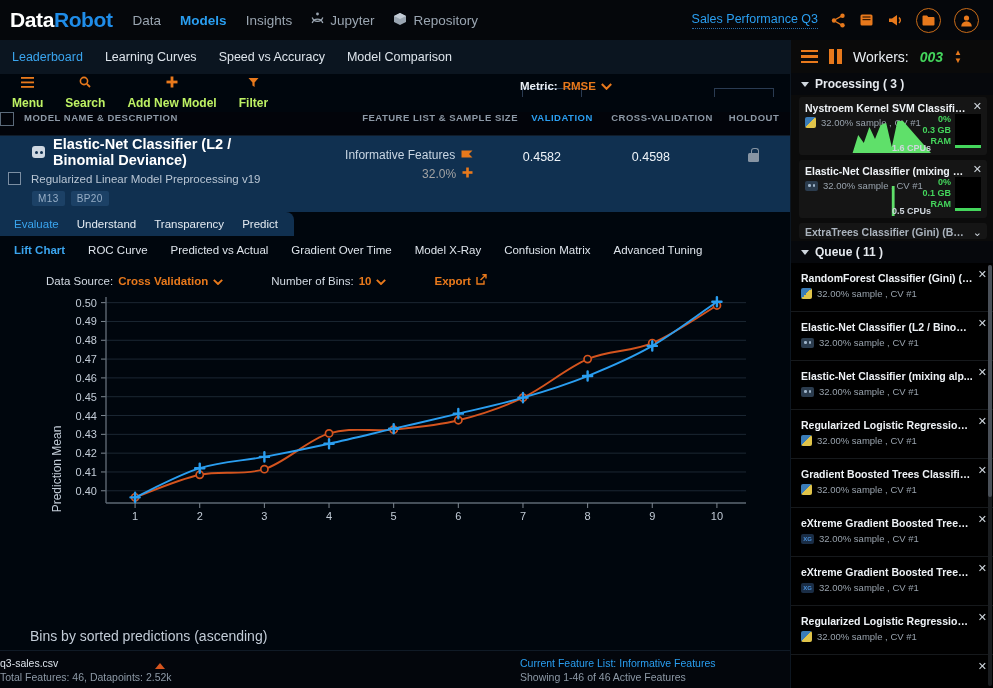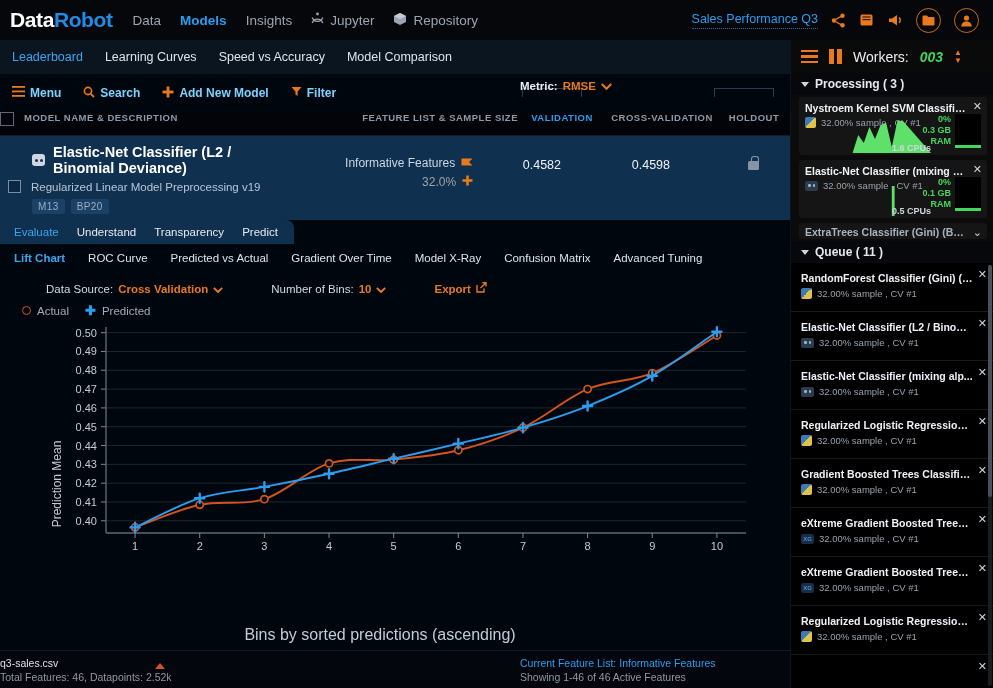--- a/index.html
+++ b/index.html
@@ -46,22 +46,22 @@
 
   
   .navtabs { height: 34px; display: flex; align-items: center; gap: 22px; padding: 0 12px;
              background: #0b1520; flex: 0 0 34px; }
   .navtabs span { font-size: 12.5px; color: #dde4eb; white-space: nowrap; }
   .navtabs span.active { color: #3aa5ef; }
 
   
   .toolbar { height: 38px; display: flex; align-items: center; gap: 22px; padding: 0 12px;
              background: #00060d; flex: 0 0 38px; position: relative; }
-  .tb { display: flex; align-items: center; gap: 5px; color: #7dd3fc; font-size: 12px;
-        font-weight: bold; white-space: nowrap; }
+  .tb { display: flex; align-items: center; gap: 5px; color: #bef264; font-size: 12px;
+        font-weight: bold; white-space: nowrap; flex-direction: column; }
   .metricbox { position: absolute; left: 520px; top: 6px; display: flex; align-items: center;
                gap: 5px; font-size: 11.5px; }
   .metricbox .lbl { color: #e8eef4; font-weight: bold; }
   .metricbox .val { color: #e8791c; font-weight: bold; }
   .brk { position:absolute; top: 14px; height: 9px; border: 1px solid #2a3b52;
          border-bottom: none; }
   .brk.l { left: 522px; width: 60px; }
   .brk.r { left: 714px; width: 60px; }
 
   
@@ -70,21 +70,21 @@
            color: #8d99a6; font-weight: bold; border-bottom: 1px solid #101c2a; }
   .thead .cb { width: 14px; height: 14px; border: 1.4px solid #5b6a7a; margin-right: 10px;
                flex: 0 0 14px; }
   .th-name { flex: 1 1 auto; }
   .th-feat { width: 190px; text-align: right; }
   .th-val { width: 88px; text-align: center; color: #2a9ef0; }
   .th-cv { width: 112px; text-align: center; }
   .th-ho { width: 72px; text-align: center; }
 
   
-  .modelrow { background: #103050; padding: 8px 8px 6px 8px; flex: 0 0 auto;
+  .modelrow { background: #103050; padding: 0 8px 6px 8px; flex: 0 0 auto;
               display: flex; align-items: flex-start; gap: 30px; }
   .mr-left { display: flex; flex-direction: column; flex: 1 1 auto; }
   .mr-title { display: flex; align-items: center; gap: 8px; padding-left: 24px; }
   .robo { width: 17px; height: 12px; background: #cfd8e2; border-radius: 3px;
           display:flex; align-items:center; justify-content:center; gap:2px; }
   .robo i { width: 3px; height: 3px; background: #103050; border-radius: 50%; display:block; }
   .mr-title .t { font-size: 14.5px; font-weight: bold; color: #ffffff; }
   .mr-sub { display: flex; align-items: center; gap: 10px; margin-top: 4px; }
   .mr-cb { width: 13px; height: 13px; border: 1.4px solid #7b8ea3; flex: 0 0 13px; background:#0c2744;}
   .mr-sub .s { font-size: 11.5px; color: #b9c6d4; }
@@ -124,22 +124,22 @@
   .ctrl b { color: #e8791c; font-weight: bold; }
   .ctrl .cv { color: #e8791c; font-weight: bold; }
   .legend { display: flex; align-items: center; gap: 16px; padding: 9px 0 0 22px; flex: 0 0 auto; }
   .lg { display: flex; align-items: center; gap: 6px; font-size: 11.5px; color: #9fabb8; }
   .ring { width: 9px; height: 9px; border: 1.6px solid #d4541e; border-radius: 50%; }
   .plus { color: #2a9ef0; font-size: 13px; font-weight: bold; line-height: 1; }
 
   .chartarea { flex: 1 1 auto; position: relative; min-height: 0; padding-left: 0; }
   .ylabel { position: absolute; left: 14px; top: 50%; transform: translateY(-50%) rotate(-90deg);
             transform-origin: center; font-size: 12px; color: #c2ccd7; white-space: nowrap; }
-  .xlabel { position: absolute; left: 0; right: 0; bottom: 6px; text-align: center;
-            font-size: 16px; color: #c2ccd7; }
+  .xlabel { position: absolute; left: 0; right: 0; bottom: 6px; text-align: left;
+            font-size: 14px; color: #c2ccd7; }
   .xlabel { left: 30px; right: 60px; }
 
   
   .footer { height: 38px; background: #03060c; border-top: 1px solid #101a26; flex: 0 0 38px;
             display: flex; align-items: center; padding: 0 0; position: relative; }
   .f-left { display: flex; flex-direction: column; gap: 2px; }
   .f-left .a { font-size: 10.5px; color: #dbe2ea; }
   .f-left .b { font-size: 10.5px; color: #8d99a6; }
   .f-caret { position: absolute; left: 155px; top: 12px; width: 0; height: 0;
              border-left: 5px solid transparent; border-right: 5px solid transparent;
@@ -439,30 +439,20 @@
           <b>Export</b>
           <span>
             <svg width="11" height="11" viewBox="0 0 11 11">
                 <path d="M1 3 L1 10 L8 10 L8 6.5" stroke="#e8791c" stroke-width="1.4" fill="none"></path>
                 <path d="M4.5 6 L10 0.8 M6.4 0.8 L10 0.8 L10 4.4" stroke="#e8791c" stroke-width="1.4" fill="none"></path>
               </svg>
           </span>
         </div>
       </div>
 
-      <div class="legend">
-        <div class="lg">
-          <span class="ring"></span>
-          <span>Actual</span>
-        </div>
-        <div class="lg">
-          <span class="plus">✚</span>
-          <span>Predicted</span>
-        </div>
-      </div>
 
       <div class="chartarea">
         <div class="ylabel">Prediction Mean</div>
         <svg id="plot" width="790" height="250" viewBox="0 0 790 250" style="position:absolute; left:0; top:4px;">
             <line x1="106" y1="199.7716894977169" x2="746" y2="199.7716894977169" stroke="#1b2733" stroke-width="1"></line>
             <line x1="101" y1="199.7716894977169" x2="106" y2="199.7716894977169" stroke="#7d8892" stroke-width="1"></line>
             <text x="97" y="203.7716894977169" text-anchor="end" fill="#c2ccd7" font-size="11" font-family="&quot;Liberation Sans&quot;, sans-serif">0.40</text>
             <line x1="106" y1="180.95890410958913" x2="746" y2="180.95890410958913" stroke="#1b2733" stroke-width="1"></line>
             <line x1="101" y1="180.95890410958913" x2="106" y2="180.95890410958913" stroke="#7d8892" stroke-width="1"></line>
             <text x="97" y="184.95890410958913" text-anchor="end" fill="#c2ccd7" font-size="11" font-family="&quot;Liberation Sans&quot;, sans-serif">0.41</text>

